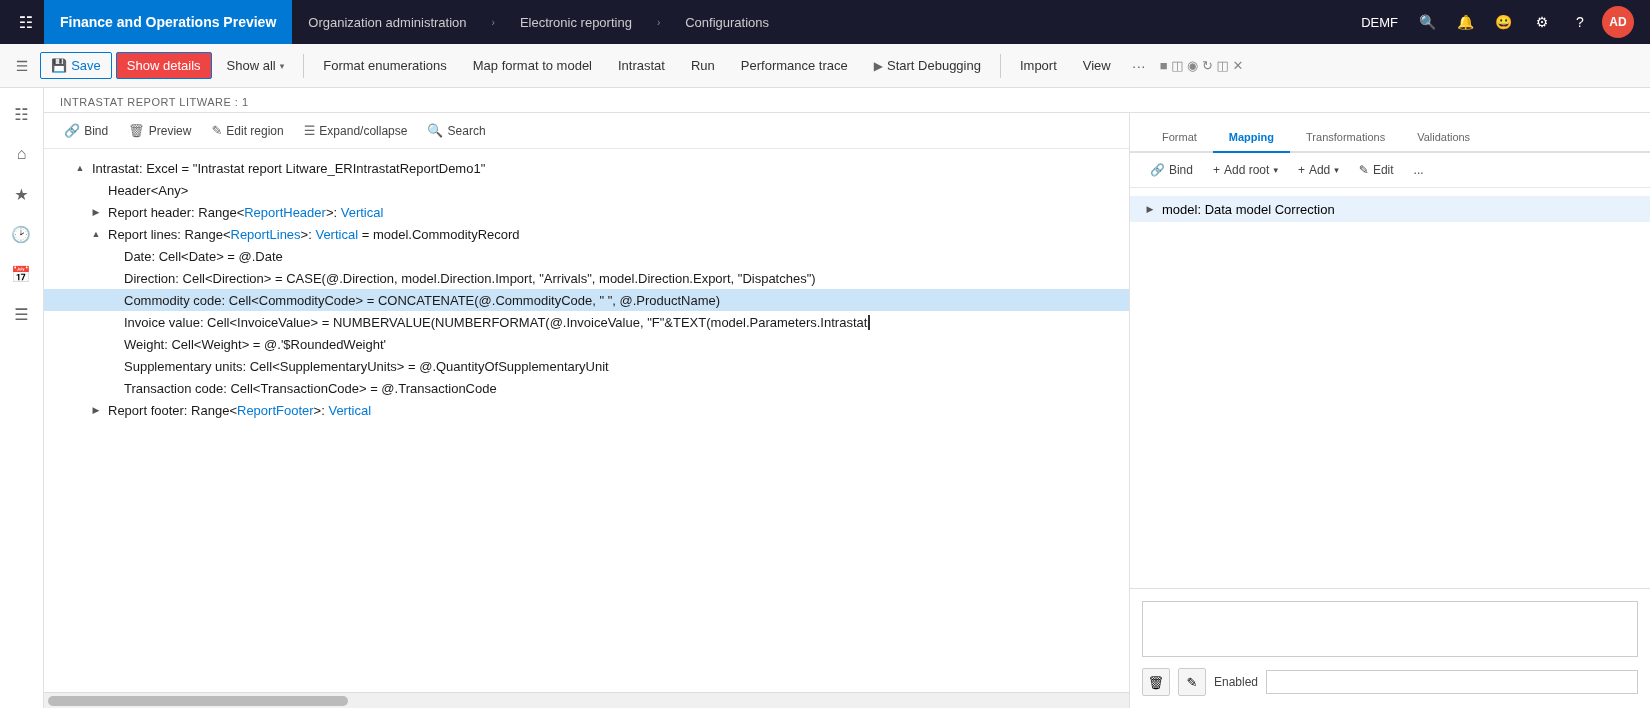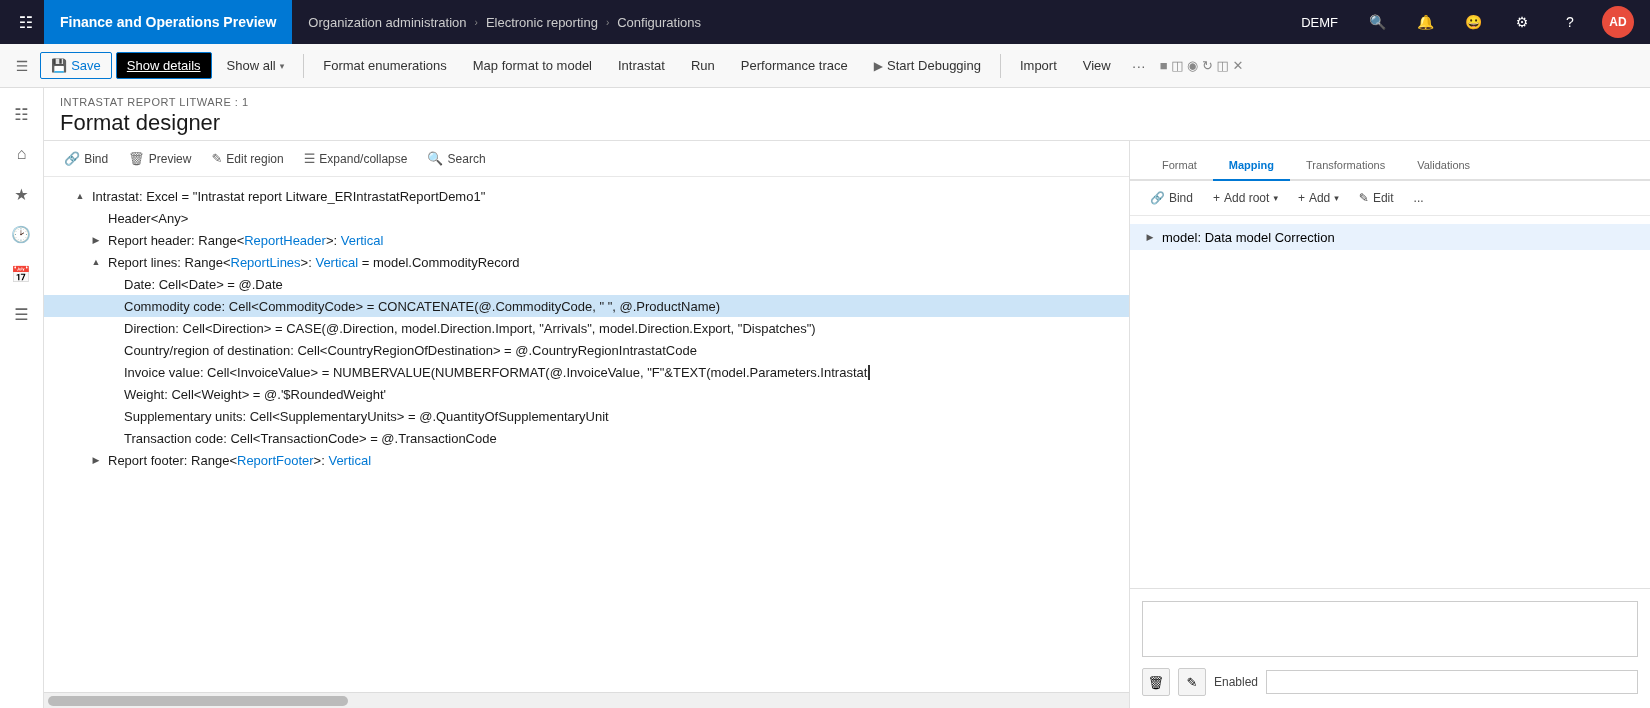--- a/index.html
+++ b/index.html
@@ -26,28 +26,28 @@
       padding: 0 16px;
       height: 44px;
       display: flex; align-items: center;
       font-size: 14px; font-weight: 600;
       white-space: nowrap;
     }
     .nav-breadcrumb {
       display: flex; align-items: center;
       color: #ccc;
       padding: 0 16px;
-      gap: 8px;
+      gap: 25px;
       font-size: 13px;
       flex: 1;
     }
     .nav-breadcrumb span { cursor: pointer; }
     .nav-breadcrumb .sep { color: #888; font-size: 10px; }
     .nav-right {
-      display: flex; align-items: center; gap: 16px;
+      display: flex; align-items: center; gap: 6px;
       color: #fff; padding-right: 8px;
     }
     .nav-right-item {
       width: 32px; height: 32px;
       display: flex; align-items: center; justify-content: center;
       cursor: pointer; font-size: 14px; border-radius: 2px;
     }
     .nav-username {
       background: #e74c3c;
       border-radius: 50%; width: 32px; height: 32px;
@@ -73,21 +73,21 @@
       padding: 5px 10px;
       border: 1px solid transparent;
       background: transparent;
       cursor: pointer;
       font-size: 13px;
       color: #333;
       border-radius: 2px;
       white-space: nowrap;
     }
     .toolbar-btn.active-tab {
-      background: #000000; color: #fff; border-color: #0078d4; text-decoration: underline;
+      background: #ef4444; color: #fff; border-color: #0078d4;
     }
     .toolbar-btn.save-btn {
       border: 1px solid #0078d4; color: #0078d4;
     }
     .toolbar-sep { width: 1px; height: 24px; background: #ccc; margin: 0 4px; }
     .toolbar-btn .chevron { font-size: 9px; color: #666; }
     .toolbar-more { font-size: 14px; color: #666; cursor: pointer; padding: 4px 6px; }
 
     
     .main-layout {
@@ -408,21 +408,20 @@
     <div class="left-sidebar-icon">★</div>
     <div class="left-sidebar-icon">🕑</div>
     <div class="left-sidebar-icon">📅</div>
     <div class="left-sidebar-icon">☰</div>
   </div>
 
   <div class="content-area">
 
     <div class="page-header">
       <div class="page-subtitle">INTRASTAT REPORT LITWARE : 1</div>
-      <div class="page-title">Format designer</div>
     </div>
 
     <div class="designer-body">
 
       <div class="format-panel">
 
         <div class="format-toolbar">
           <button class="fmt-btn">
             <span class="icon">🔗</span>
             <span>Bind</span>
@@ -465,34 +464,30 @@
           <div class="tree-item indent-2">
             <span class="expander">▲</span>
             <span class="item-text">Report lines: Range&lt;<span style="color:#0078d4">ReportLines</span>&gt;: <span style="color:#0078d4">Vertical</span> = model.CommodityRecord</span>
           </div>
 
           <div class="tree-item indent-3">
             <span class="expander"></span>
             <span class="item-text">Date: Cell&lt;Date&gt; = @.Date</span>
           </div>
 
+          <div class="tree-item indent-3">
+            <span class="expander"></span>
+            <span class="item-text">Direction: Cell&lt;Direction&gt; = CASE(@.Direction, model.Direction.Import, "Arrivals", model.Direction.Export, "Dispatches")</span>
+          </div>
+
           <div class="tree-item indent-3 selected">
             <span class="expander"></span>
             <span class="item-text">Commodity code: Cell&lt;CommodityCode&gt; = CONCATENATE(@.CommodityCode, " ", @.ProductName)</span>
           </div>
 
-          <div class="tree-item indent-3">
-            <span class="expander"></span>
-            <span class="item-text">Direction: Cell&lt;Direction&gt; = CASE(@.Direction, model.Direction.Import, "Arrivals", model.Direction.Export, "Dispatches")</span>
-          </div>
-
-          <div class="tree-item indent-3">
-            <span class="expander"></span>
-            <span class="item-text">Country/region of destination: Cell&lt;CountryRegionOfDestination&gt; = @.CountryRegionIntrastatCode</span>
-          </div>
 
           <div class="tree-item indent-3">
             <span class="expander"></span>
             <span class="item-text">Invoice value: Cell&lt;InvoiceValue&gt; = NUMBERVALUE(NUMBERFORMAT(@.InvoiceValue, "F"&amp;TEXT(model.Parameters.Intrastat<span style="border-left:2px solid #333;margin-left:1px;">&nbsp;</span></span>
           </div>
 
           <div class="tree-item indent-3">
             <span class="expander"></span>
             <span class="item-text">Weight: Cell&lt;Weight&gt; = @.'$RoundedWeight'</span>
           </div>

